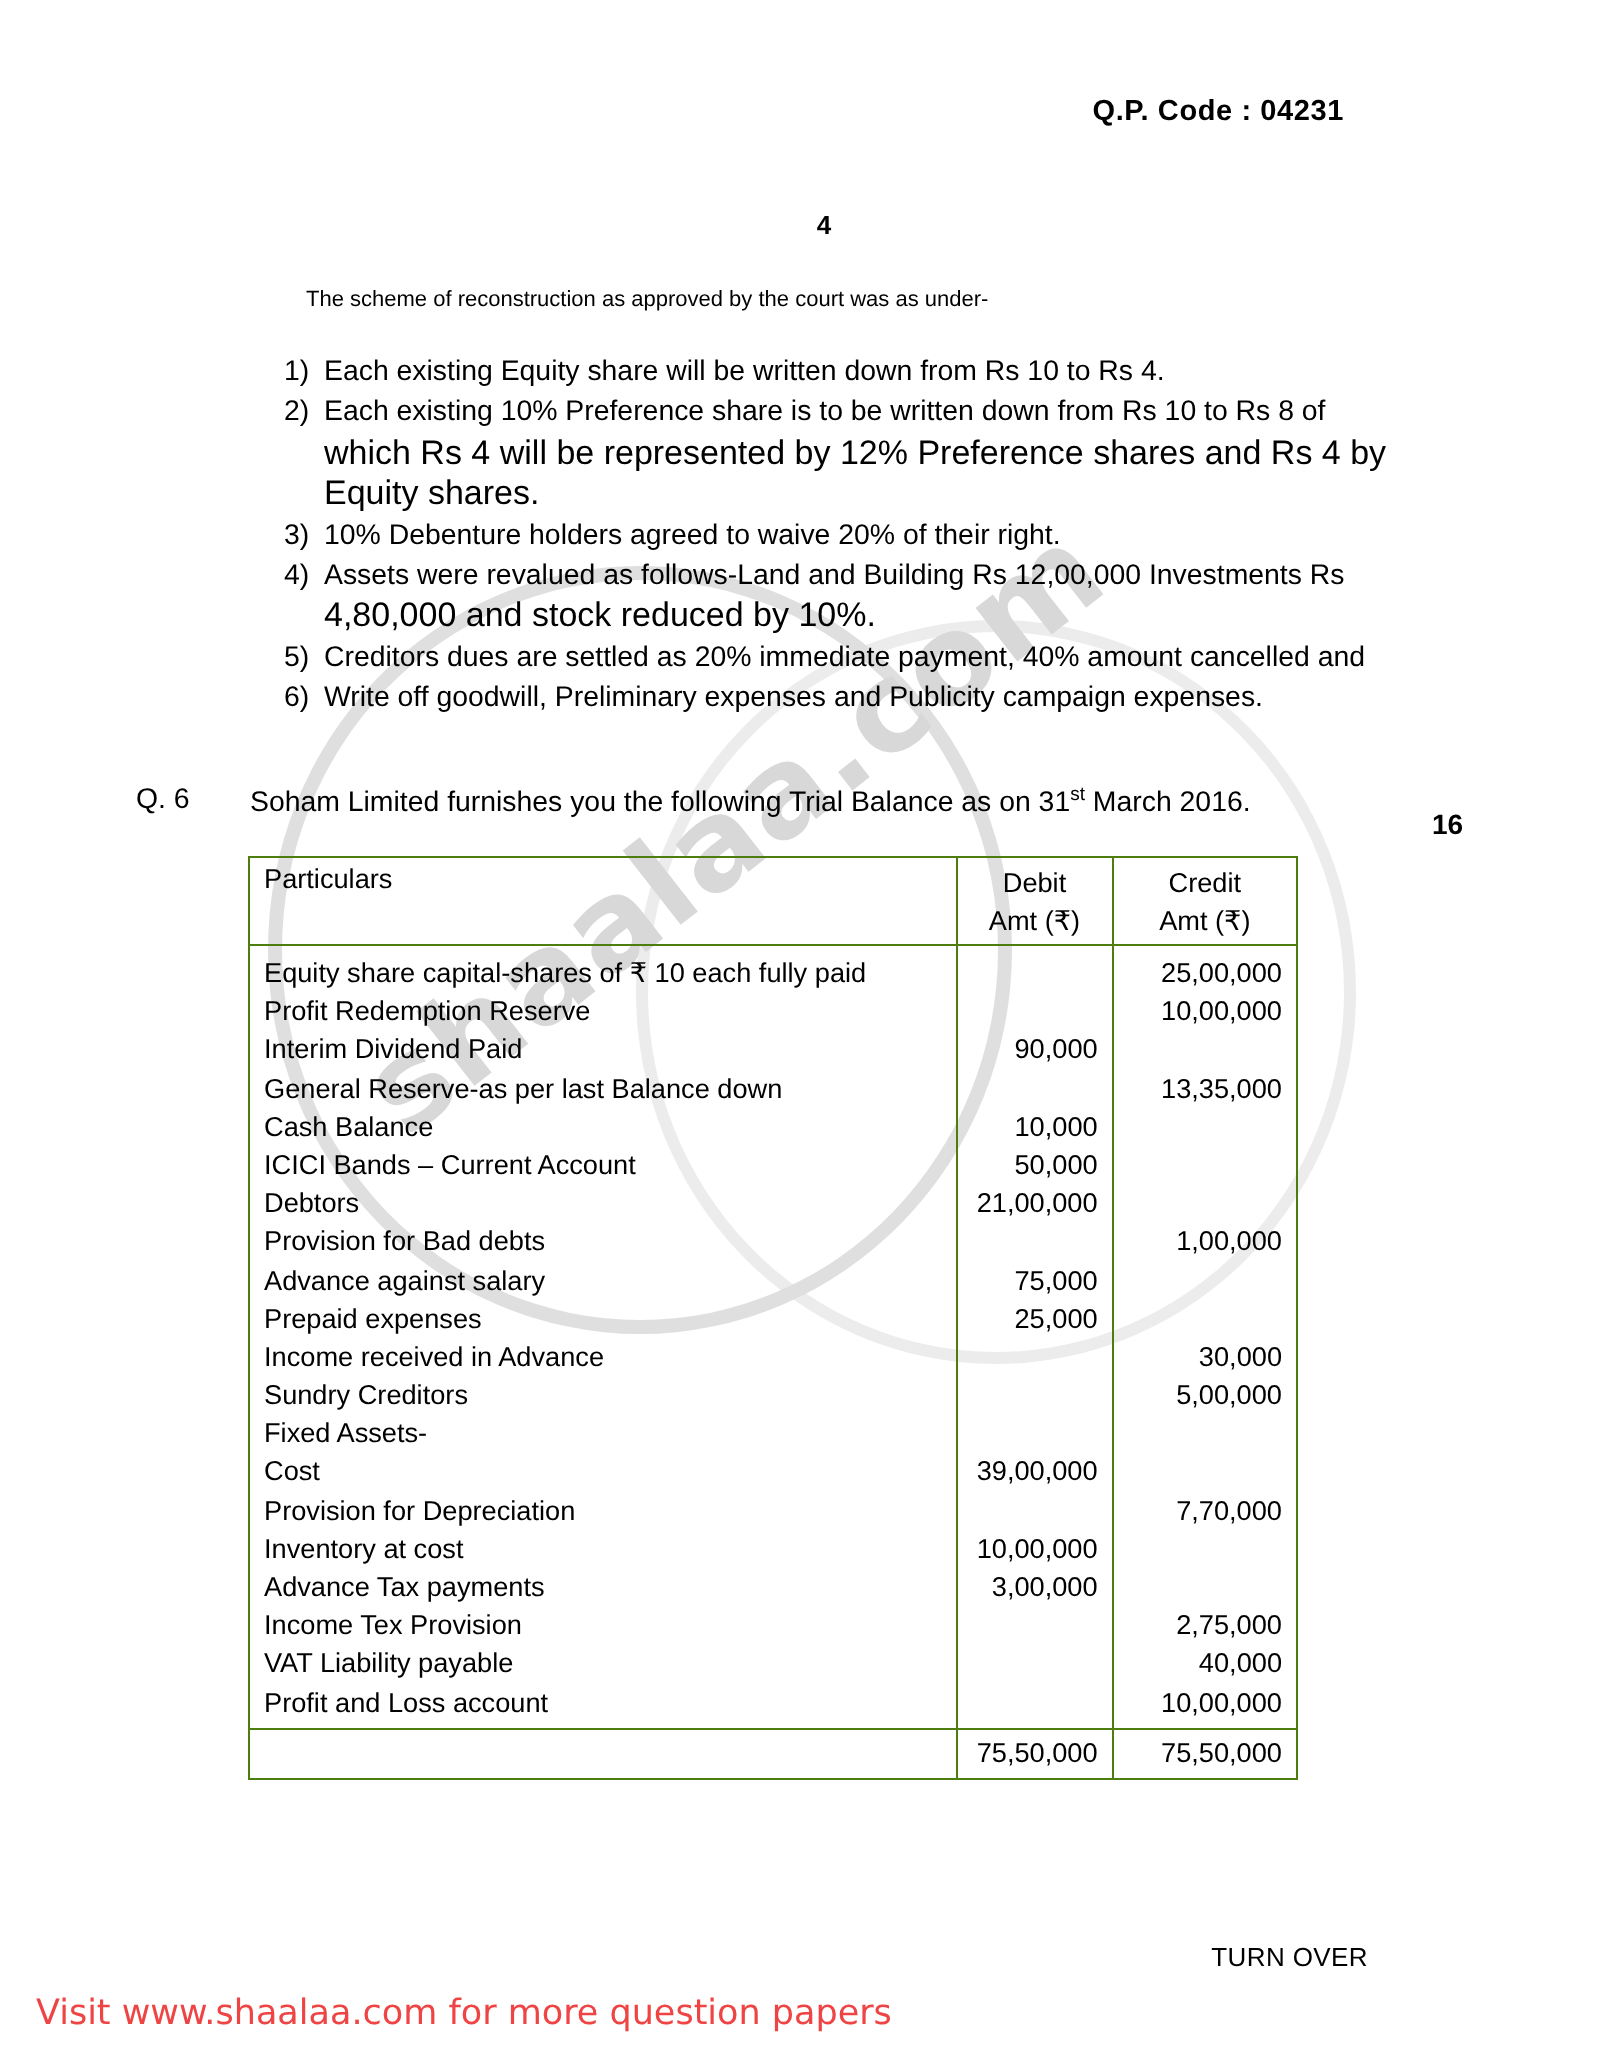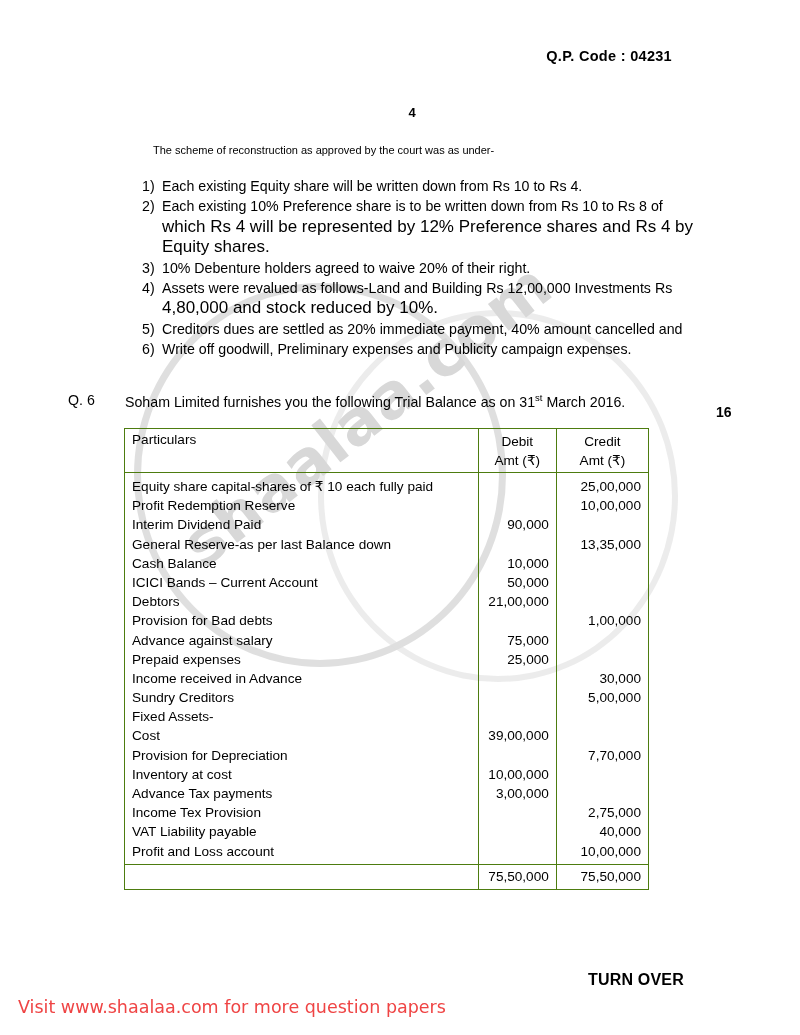--- a/index.html
+++ b/index.html
@@ -173,22 +173,22 @@
     vertical-align: middle;
     margin-top: 12px;
   }
   .tot-cell.num { text-align: right; }
 
   .turn-over {
     position: absolute;
     left: 0; top: 971px;
     width: 684px;
     text-align: right;
-    font-size: 16px;
-    font-weight: bold;
+    font-size: 13px;
+    font-weight: normal;
     letter-spacing: 0.2px;
   }
   .visit-line {
     position: absolute;
     left: 18px; top: 997px;
     font-family: "DejaVu Sans", sans-serif;
     font-size: 17.5px;
     color: #ef4444;
   }
 </style>

